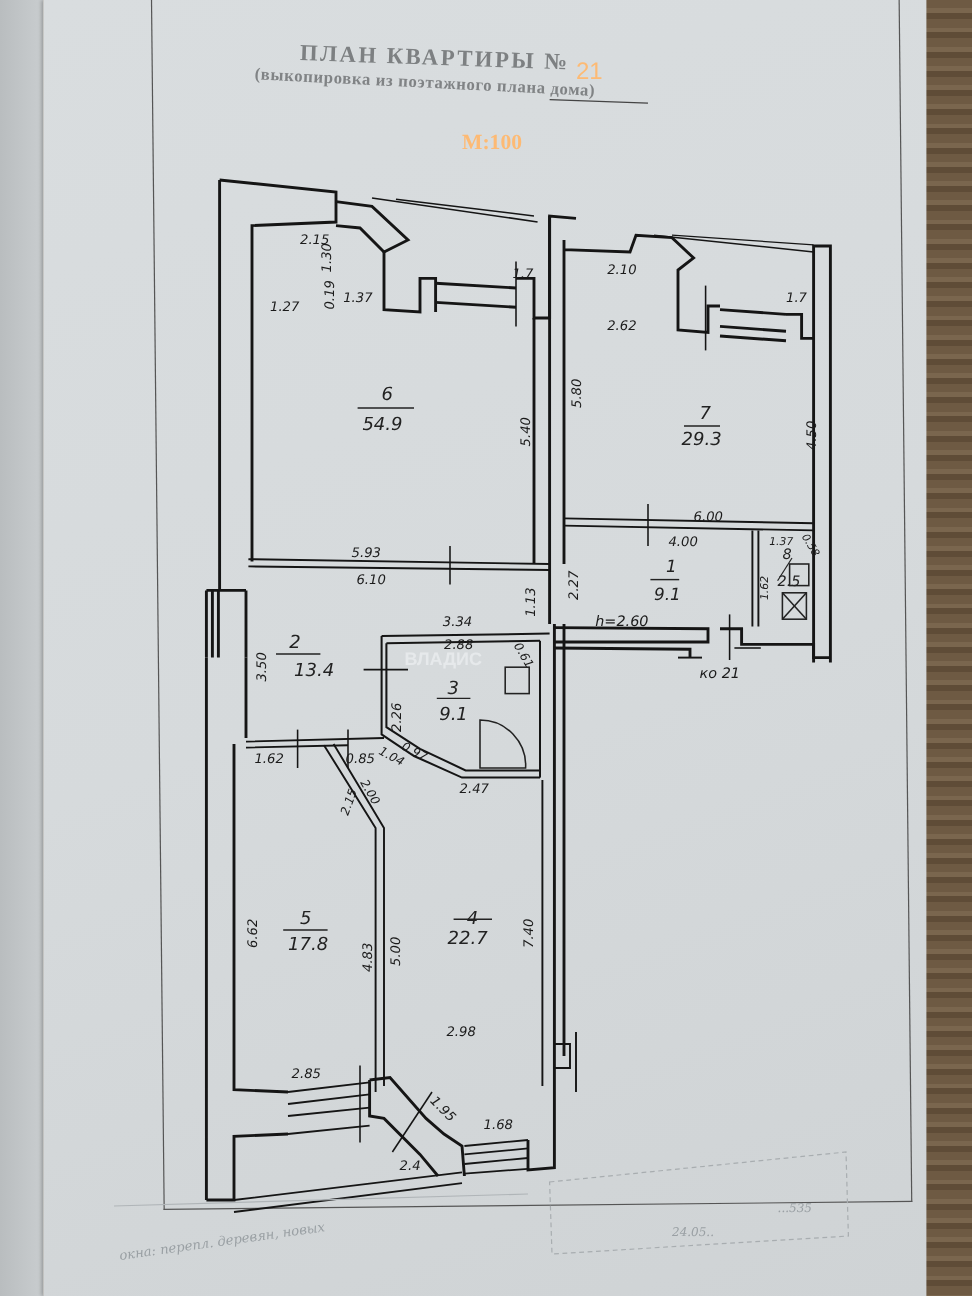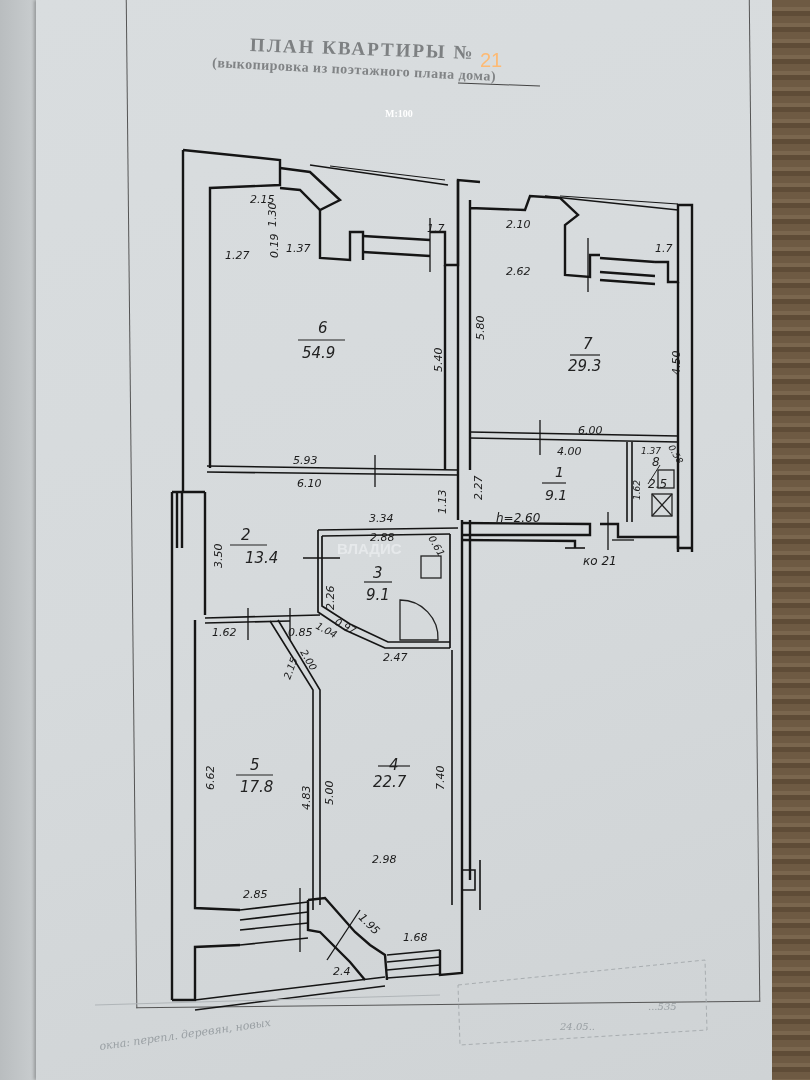--- a/index.html
+++ b/index.html
@@ -14,21 +14,21 @@
        box-shadow:-2px 0 3px rgba(0,0,0,.25);}
   .frame{position:absolute;left:95px;top:-6px;width:622px;height:1010px;
        border:1px solid #555;border-top:none;transform:rotate(-0.6deg);}
   .title{position:absolute;left:250px;top:38px;font-size:19px;letter-spacing:2px;
        color:#7d8082;font-weight:bold;transform:rotate(2deg);}
   .title-num{position:absolute;left:480px;top:49px;font-size:20px;color:#fdba74;
        font-family:"Liberation Sans",sans-serif;}
   .title-line{position:absolute;left:458px;top:84px;width:82px;border-top:1px solid #444;transform:rotate(2deg);}
   .subtitle{position:absolute;left:212px;top:62px;font-size:14px;color:#808385;
        font-weight:bold;transform:rotate(2.8deg);letter-spacing:.5px;}
-  .scale{position:absolute;left:385px;top:108px;font-size:10px;color:#ffffff;font-weight:bold;}
+  .scale{position:absolute;left:385px;top:108px;font-size:18px;color:#fdba74;font-weight:bold;}
   svg.plan{position:absolute;left:0;top:0;}
   .dim{font-family:"DejaVu Sans",sans-serif;font-style:italic;fill:#1b1b1b;}
   .room-num{font-family:"DejaVu Sans",sans-serif;font-style:italic;fill:#222;}
   .hand{font-family:"DejaVu Serif",serif;font-style:italic;fill:#9aa0a4;}
   .watermark{font-family:"Liberation Sans",sans-serif;font-weight:bold;fill:#e9ecee;opacity:.85;}
 </style>
 </head>
 <body>
 
 <div class="left-page"></div>

